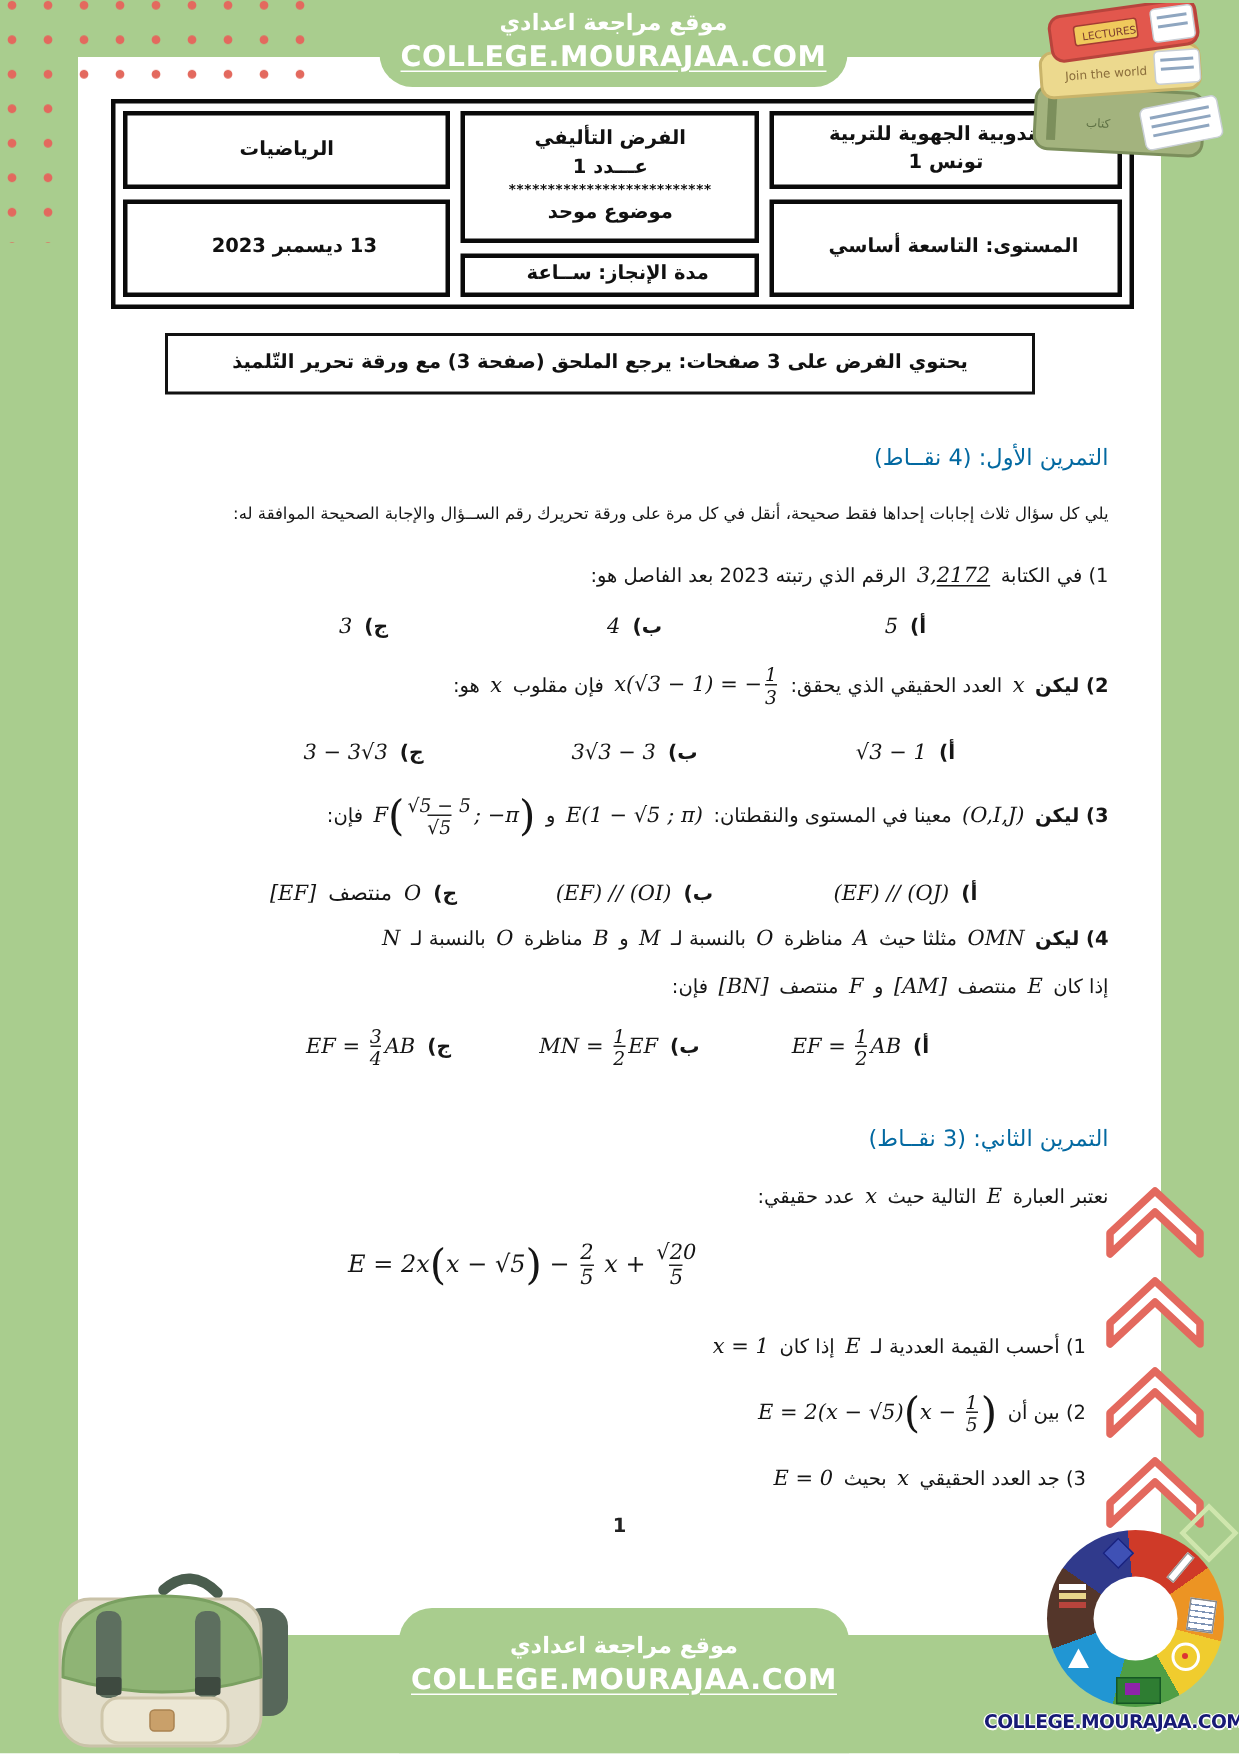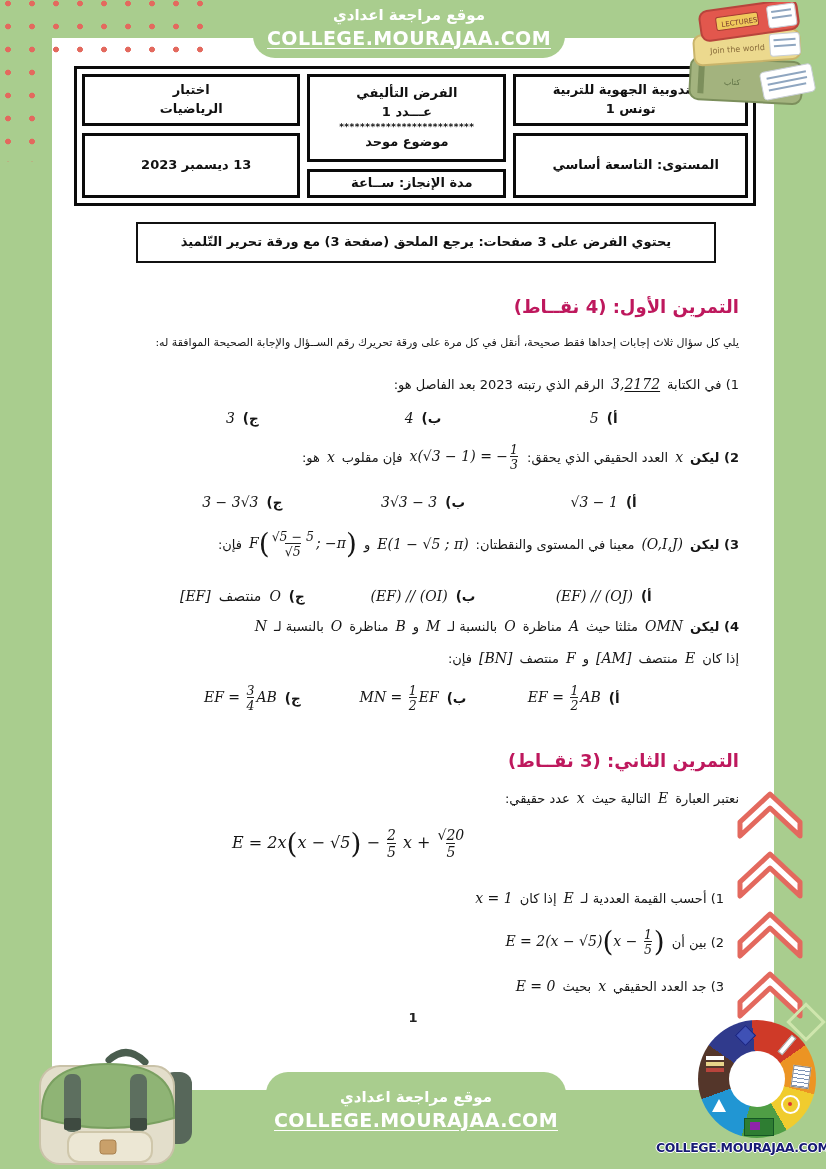--- a/index.html
+++ b/index.html
@@ -26,27 +26,27 @@
   .htable{position:absolute;left:22px;top:28px;width:682px;height:140px;border:3px solid #0a0a0a;box-sizing:border-box;
     display:flex;direction:rtl;gap:7px;padding:5px;background:#fff;}
   .hcol{display:flex;flex-direction:column;gap:7px;}
   .hcol-r{width:36%;} .hcol-m{width:30.5%;} .hcol-l{width:33.5%;}
   .hbox{border:3px solid #0a0a0a;display:flex;flex-direction:column;justify-content:center;text-align:center;
     font-weight:bold;font-size:13px;color:#111;line-height:1.45;box-sizing:border-box;padding:1px 2px;}
   .hb-grow{flex:1;padding-left:12px;} .hb-52{height:52px;} .hb-88{height:88px;}
   .stars{font-size:9px;letter-spacing:.5px;line-height:1.2;font-weight:bold;}
 
   
-  .notice{position:absolute;left:84px;top:184px;width:580px;border:2.5px solid #111;box-sizing:border-box;
+  .notice{position:absolute;left:58px;top:184px;width:580px;border:2.5px solid #111;box-sizing:border-box;
     text-align:center;font-weight:bold;font-size:13px;color:#111;padding:10px 8px 12px;direction:rtl;}
 
   
   .line{position:absolute;direction:rtl;text-align:right;color:#161616;font-size:13px;}
   .r35{right:35px;left:30px;}
-  .ex-title{font-weight:bold;font-size:18px;color:#be185d;}
+  .ex-title{font-weight:normal;font-size:15px;color:#0369a1;}
   .small{font-size:11px;}
   .flexr{display:flex;direction:rtl;align-items:center;gap:7px;left:auto;}
   .b{font-weight:bold;}
   .u{text-decoration:underline;text-underline-offset:2px;}
 
   
   .m{font-family:"DejaVu Serif",serif;font-style:italic;direction:ltr;unicode-bidi:isolate;font-size:14px;color:#151515;white-space:nowrap;}
   .frac{display:inline-flex;flex-direction:column;align-items:center;vertical-align:middle;line-height:1.05;font-size:12.5px;margin:0 2px;}
   .frac .den{border-top:1.2px solid #222;padding-top:1px;}
   .bigp{font-size:28px;font-weight:200;font-style:normal;vertical-align:middle;line-height:0;}
@@ -116,21 +116,20 @@
           <span>عـــدد 1</span>
           <span class="stars">**************************</span>
           <span>موضوع موحد</span>
         </div>
         <div class="hbox hb-grow">
           <span>مدة الإنجاز: ســاعة</span>
         </div>
       </div>
       <div class="hcol hcol-l">
         <div class="hbox hb-52">
-          <span>اختبار</span>
           <span>الرياضيات</span>
         </div>
         <div class="hbox hb-grow">
           <span>13 ديسمبر 2023</span>
         </div>
       </div>
     </div>
 
     <div class="notice">يحتوي الفرض على 3 صفحات: يرجع الملحق (صفحة 3) مع ورقة تحرير التّلميذ</div>
 

